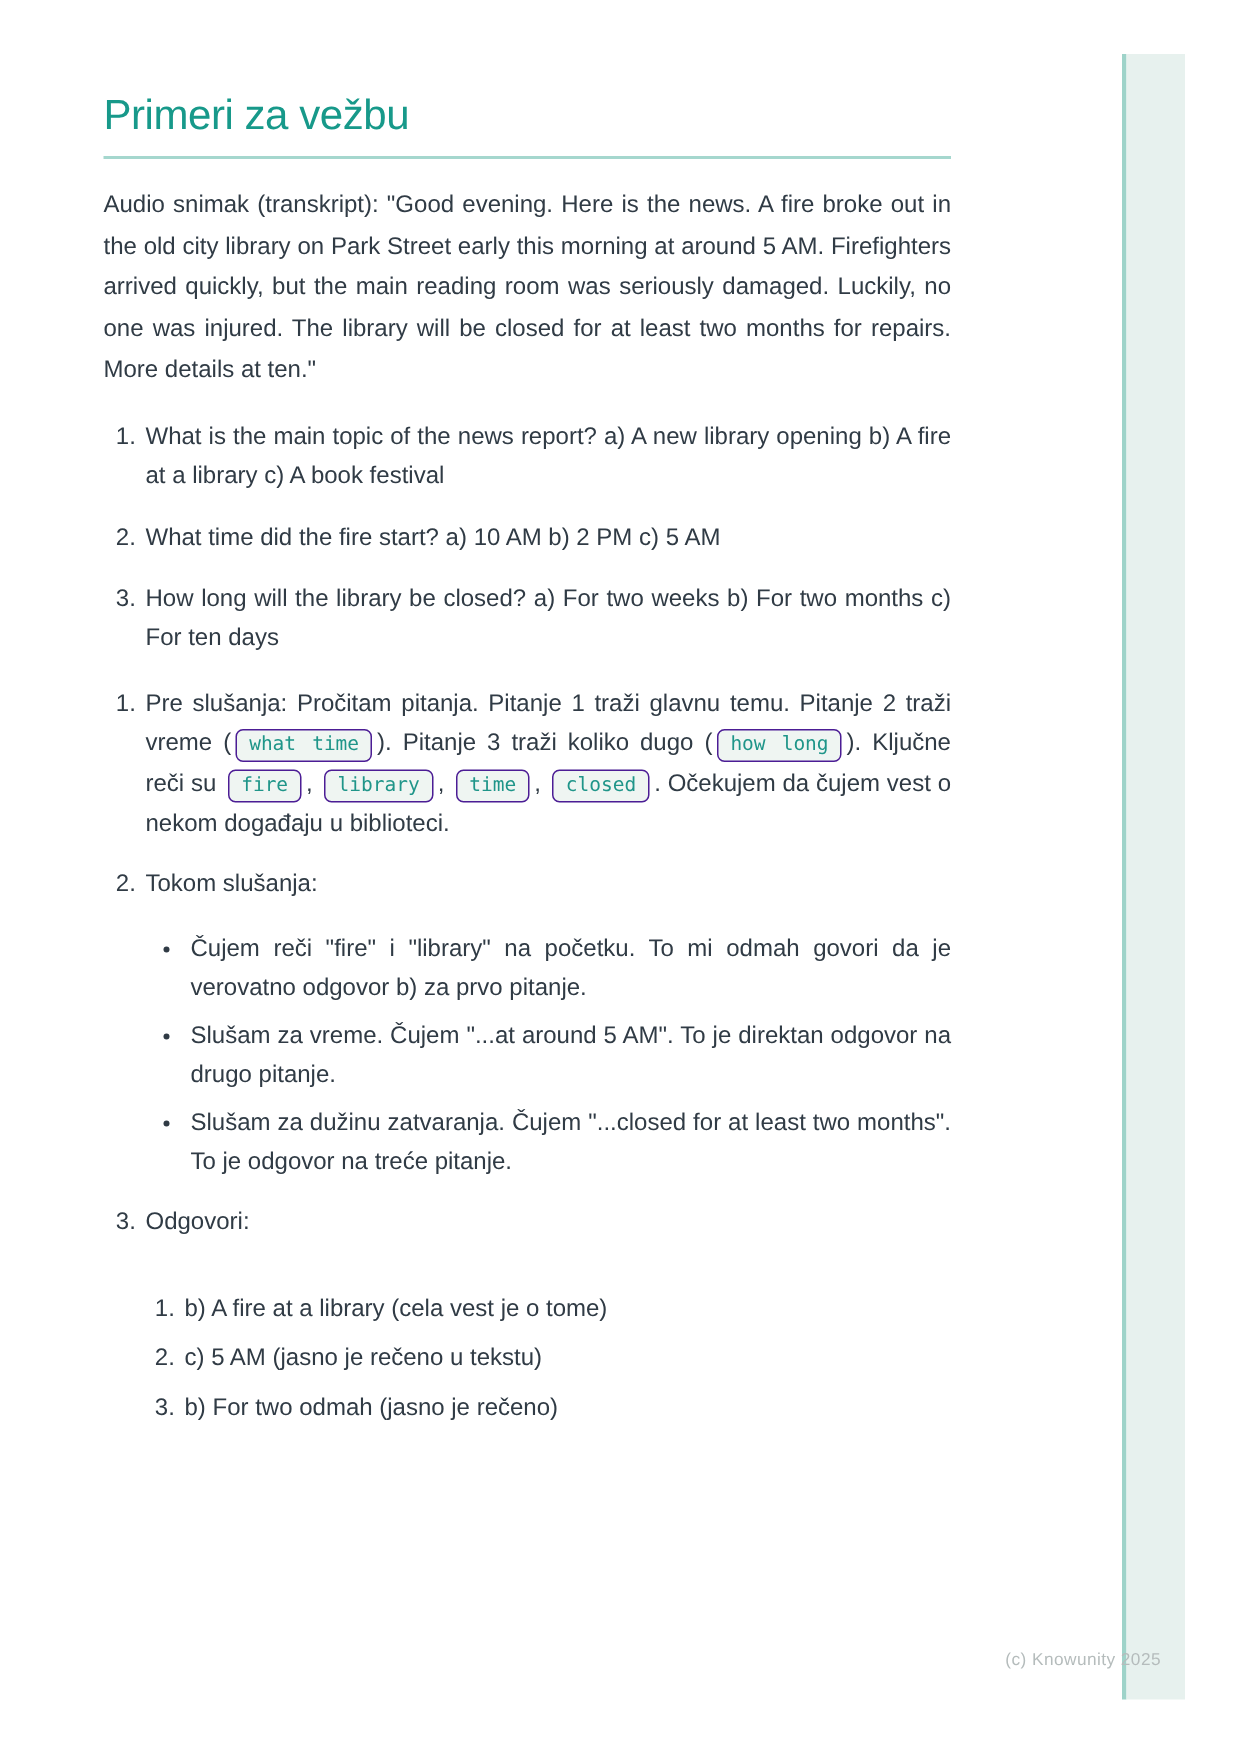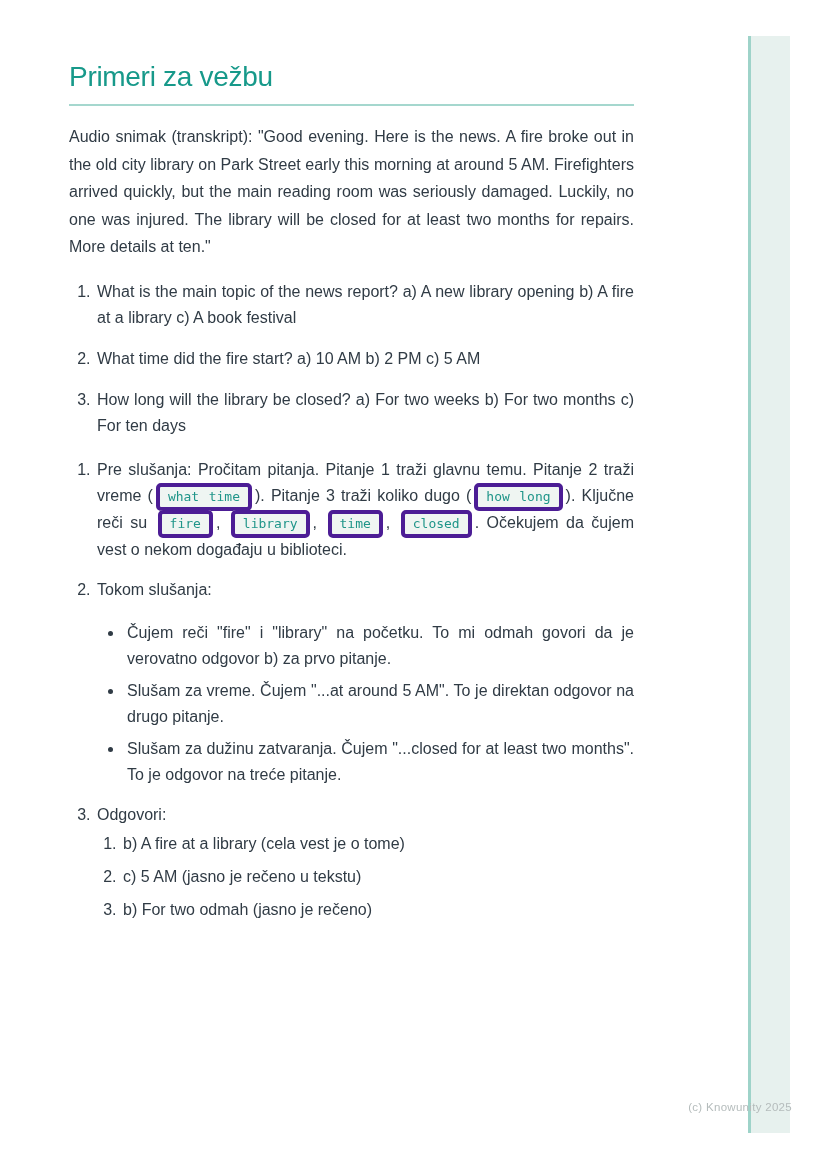--- a/index.html
+++ b/index.html
@@ -74,58 +74,58 @@
     list-style: disc;
   }
   ul.bullet-list > li {
     font-size: 16px;
     line-height: 26px;
     text-align: justify;
     margin-bottom: 6px;
     padding-left: 3px;
   }
   ol.answers-list {
-    margin: 3px 0 0;
+    margin: 32px 0 0;
     padding-left: 24px;
     list-style: decimal;
   }
   ol.answers-list > li {
     font-size: 16px;
     line-height: 26px;
     margin-bottom: 7px;
     padding-left: 2px;
   }
   .seg-bold { font-weight: 400; }
   .seg-code {
     font-family: "DejaVu Sans Mono", "Liberation Mono", monospace;
     font-size: 13px;
     color: #1f9589;
     background: #eff5f2;
-    border: 4px solid #4c1d95;
+    border: 1px solid #4c1d95;
     border-radius: 5px;
     padding: 2px 8px 3px;
     margin: 0 3px;
     white-space: nowrap;
   }
   .side-line {
     position: absolute;
     left: 748px; top: 36px;
     width: 3px; height: 1097px;
     background: #9ed3c9;
   }
   .side-panel {
     position: absolute;
     left: 751px; top: 36px;
     width: 39px; height: 1097px;
     background: #e7f1ee;
   }
   .footer {
     position: absolute;
     top: 1101px;
-    right: 36px;
+    right: 54px;
     font-size: 11.5px;
     letter-spacing: 0.3px;
     color: #b5bcbc;
     z-index: 2;
   }
 </style>
 </head>
 <body>
 
 <div class="content">

